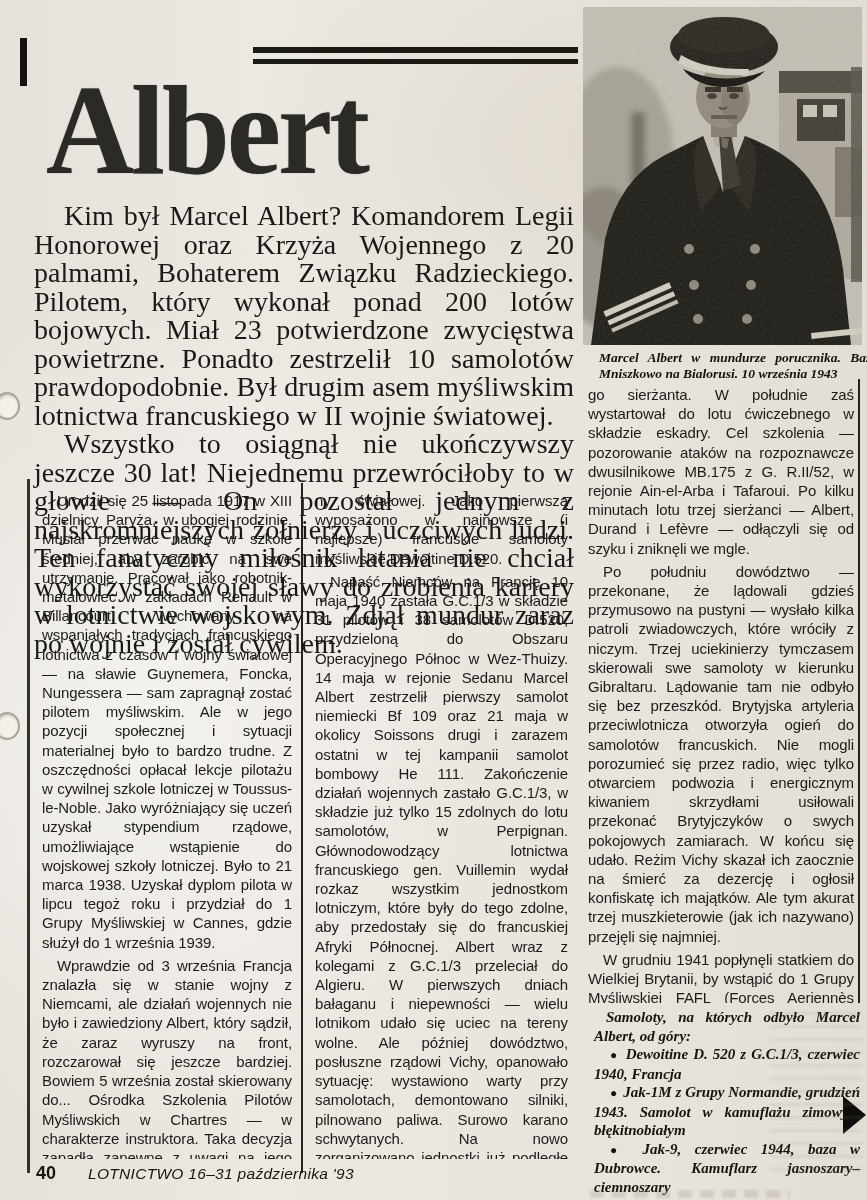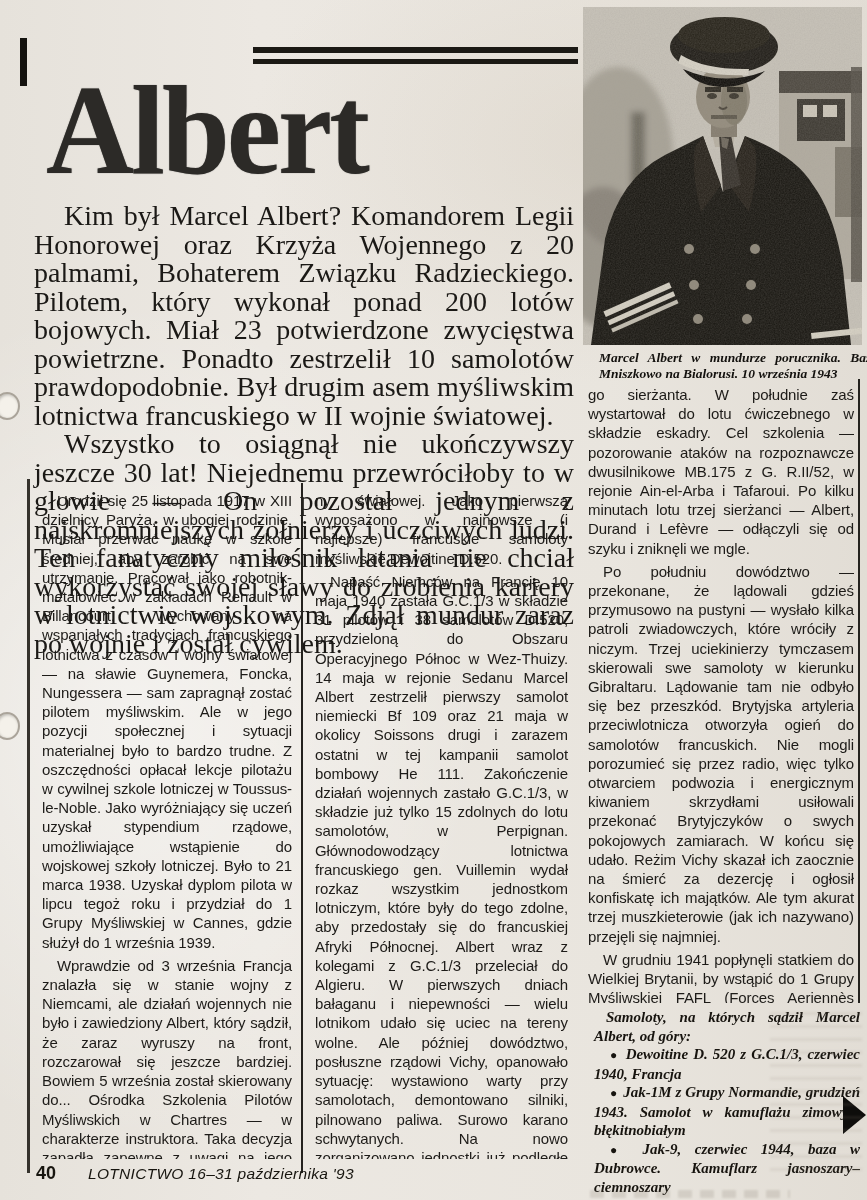--- a/index.html
+++ b/index.html
@@ -191,21 +191,21 @@
     <p>Napaść Niemców na Francję 10 maja 1940 zastała G.C.1/3 w składzie 31 pilotów i 38 samolotów D.520, przydzieloną do Obszaru Operacyjnego Północ w Wez-Thuizy. 14 maja w rejonie Sedanu Marcel Albert zestrzelił pierwszy samolot niemiecki Bf 109 oraz 21 maja w okolicy Soissons drugi i zarazem ostatni w tej kampanii samolot bombowy He 111. Zakończenie działań wojennych zastało G.C.1/3, w składzie już tylko 15 zdolnych do lotu samolotów, w Perpignan. Głównodowodzący lotnictwa francuskiego gen. Vuillemin wydał rozkaz wszystkim jednostkom lotniczym, które były do tego zdolne, aby przedostały się do francuskiej Afryki Północnej. Albert wraz z kolegami z G.C.1/3 przeleciał do Algieru. W pierwszych dniach bałaganu i niepewności — wielu lotnikom udało się uciec na tereny wolne. Ale później dowództwo, posłuszne rządowi Vichy, opanowało sytuację: wystawiono warty przy samolotach, demontowano silniki, pilnowano paliwa. Surowo karano schwytanych. Na nowo zorganizowano jednostki już podległe rządowi Vichy. Większość lotników podporządkowała się rozkazom i rozpoczęła normalną służbę. Zaprowadziło ich to później do walki przeciwko Aliantom (i swoim) w Afryce Północnej i nad Morzem Śródziemnym. Albert nie porzucił myśli o ucieczce do Wolnych Francuzów i dalszej walce z Niemcami.</p>
 
   </div>
   <div class="abs bodycol col3">
     <p class="cont">go sierżanta. W południe zaś wystartował do lotu ćwiczebnego w składzie eskadry. Cel szkolenia — pozorowanie ataków na rozpoznawcze dwusilnikowe MB.175 z G. R.II/52, w rejonie Ain-el-Arba i Tafaroui. Po kilku minutach lotu trzej sierżanci — Albert, Durand i Lefèvre — odłączyli się od szyku i zniknęli we mgle.</p>
     <p>Po południu dowództwo — przekonane, że lądowali gdzieś przymusowo na pustyni — wysłało kilka patroli zwiadowczych, które wróciły z niczym. Trzej uciekinierzy tymczasem skierowali swe samoloty w kierunku Gibraltaru. Lądowanie tam nie odbyło się bez przeszkód. Brytyjska artyleria przeciwlotnicza otworzyła ogień do samolotów francuskich. Nie mogli porozumieć się przez radio, więc tylko otwarciem podwozia i energicznym kiwaniem skrzydłami usiłowali przekonać Brytyjczyków o swych pokojowych zamiarach. W końcu się udało. Reżim Vichy skazał ich zaocznie na śmierć za dezercję i ogłosił konfiskatę ich majątków. Ale tym akurat trzej muszkieterowie (jak ich nazywano) przejęli się najmniej.</p>
     <p>W grudniu 1941 popłynęli statkiem do Wielkiej Brytanii, by wstąpić do 1 Grupy Myśliwskiej FAFL (Forces Aeriennès Francaise Libre) utworzonej w Odiham przez lejtnanta Denisa. Jeszcze w sierpniu 1940 Albert, po krótkim przeszkoleniu w brytyjskim O.T.U., został przydzielony do francuskiej Grupy Myśliwskiej Ile-de-France w ramach RAF. Odbył w niej kilka lotów bojowych. W lutym 1942 szef sztabu Sił Lotniczych Wolnej Francji gen. Martial Valin wysunął projekt utworzenia jednostki francuskiej w składzie lotnictwa radzieckiego. Generał de Gaul-</p>
   </div>
 
   <div class="abs sidebox">
-    <p class="bx-head">Samoloty, na których sądził Marcel Albert, od góry:</p>
+    <p class="bx-head">Samoloty, na których odbyło Marcel Albert, od góry:</p>
     <p class="bx-item"><span class="bullet">●</span> <span>Dewoitine D. 520 z G.C.1/3, czerwiec 1940, Francja</span></p>
     <p class="bx-item"><span class="bullet">●</span> <span>Jak-1M z Grupy Normandie, grudzień 1943. Samolot w kamuflażu zimowym błękitnobiałym</span></p>
     <p class="bx-item"><span class="bullet">●</span> <span>Jak-9, czerwiec 1944, baza w Dubrowce. Kamuflarz jasnoszary–ciemnoszary</span></p>
     <p class="bx-item"><span class="bullet">●</span> <span>Jak-3 z 16 października 1944, baza Antonowo na Litwie. Nietypowy kamuflaż zielono-szary</span></p>
 
   </div>
 
   <div class="abs next-arrow"></div>
 
   <div class="abs bleed"></div>

